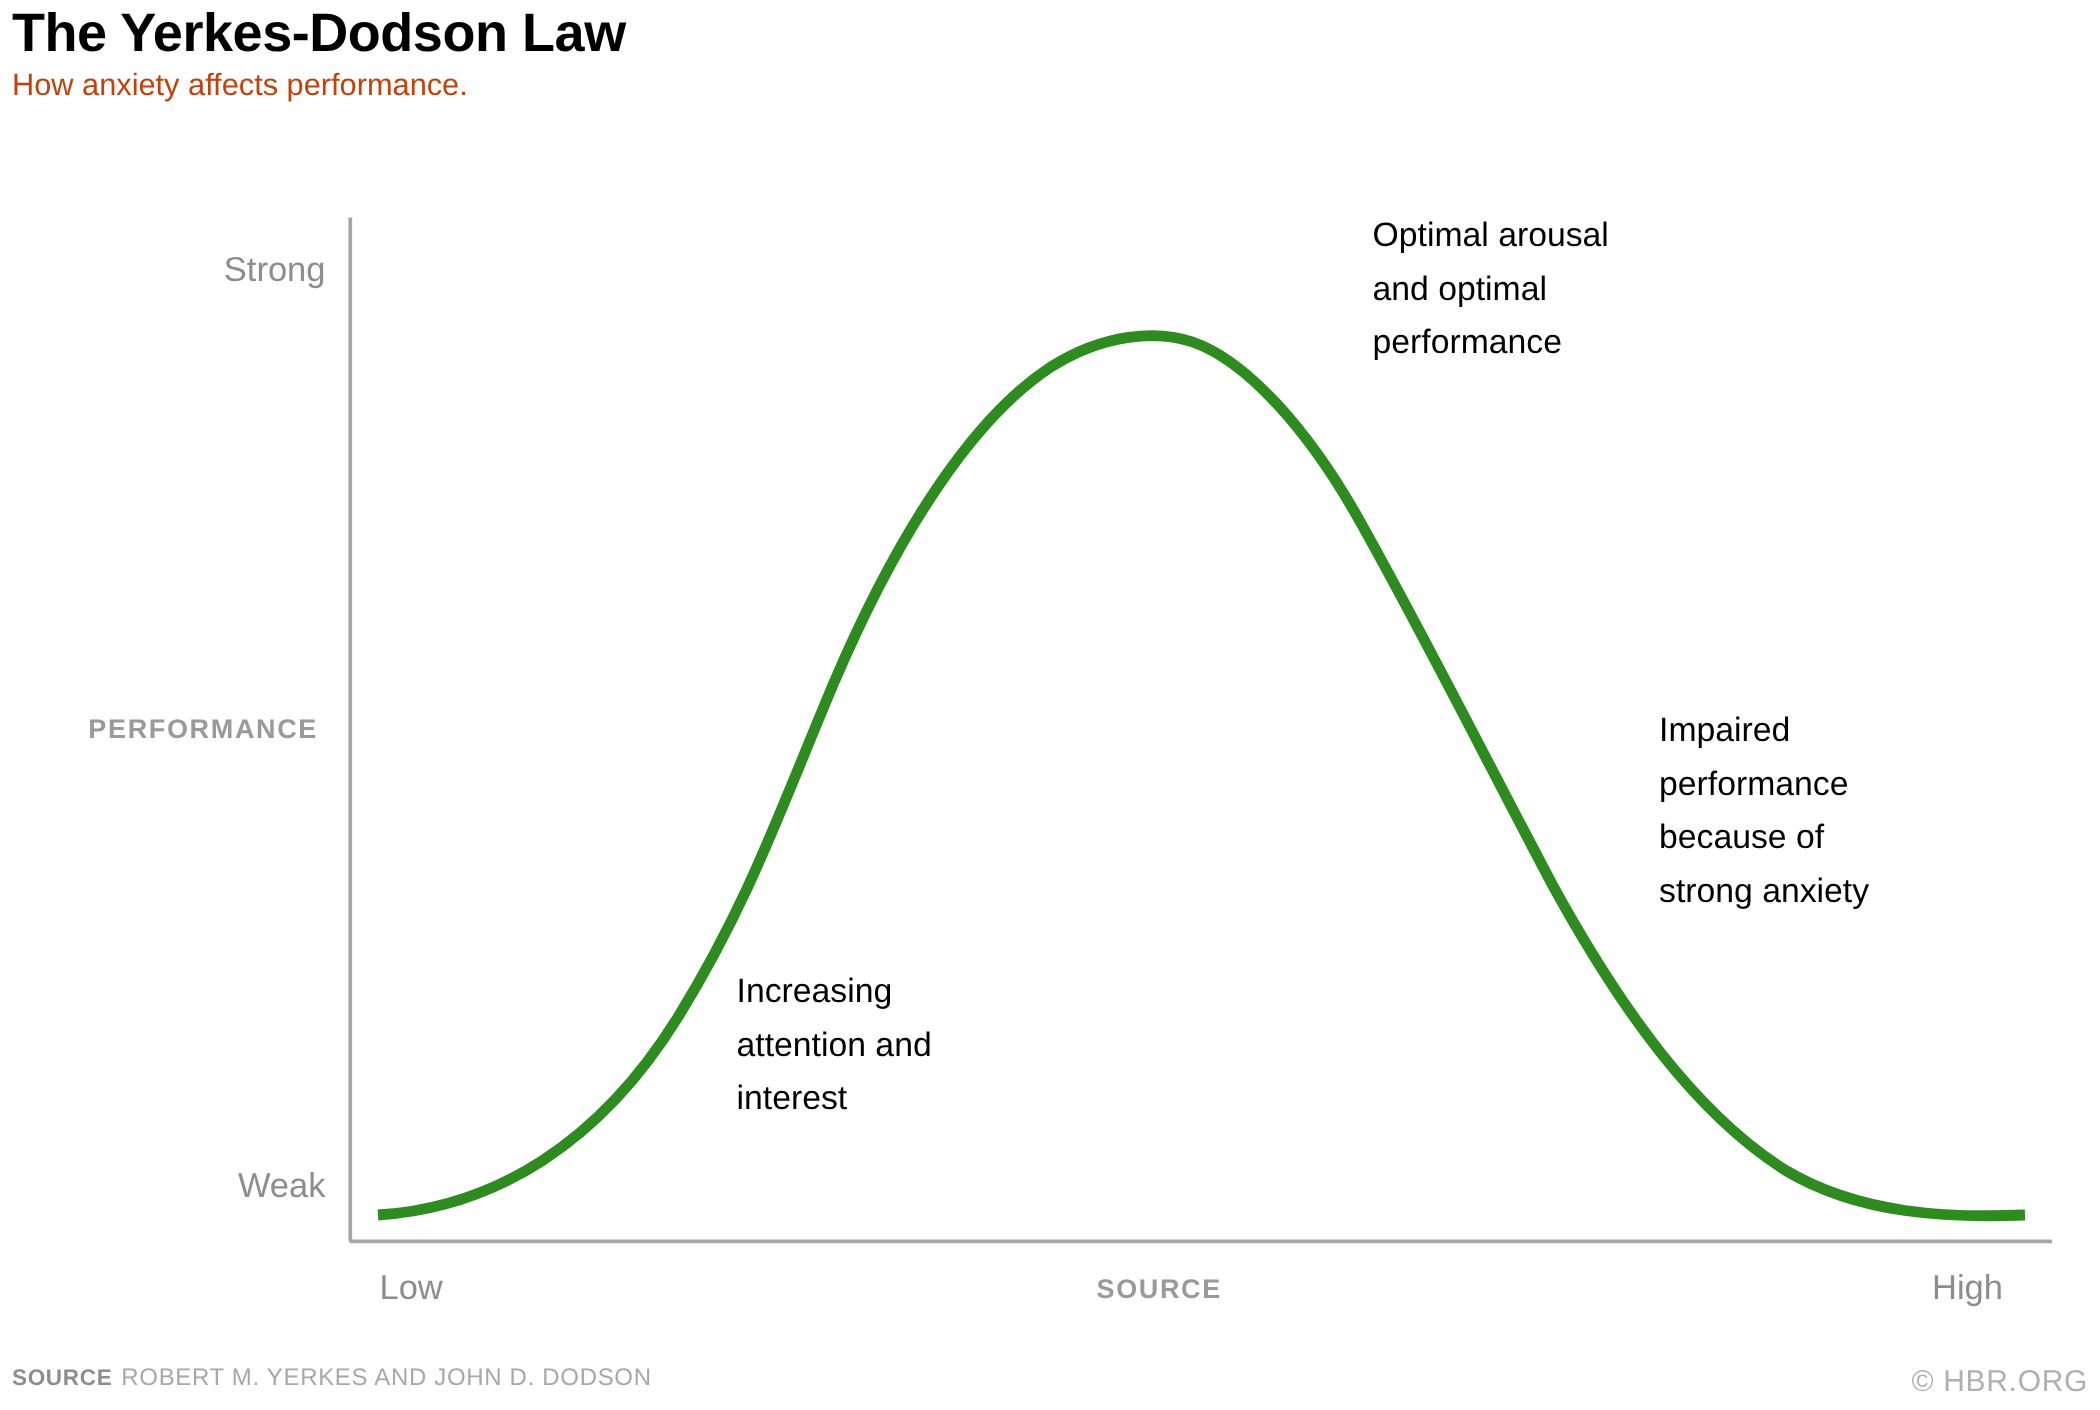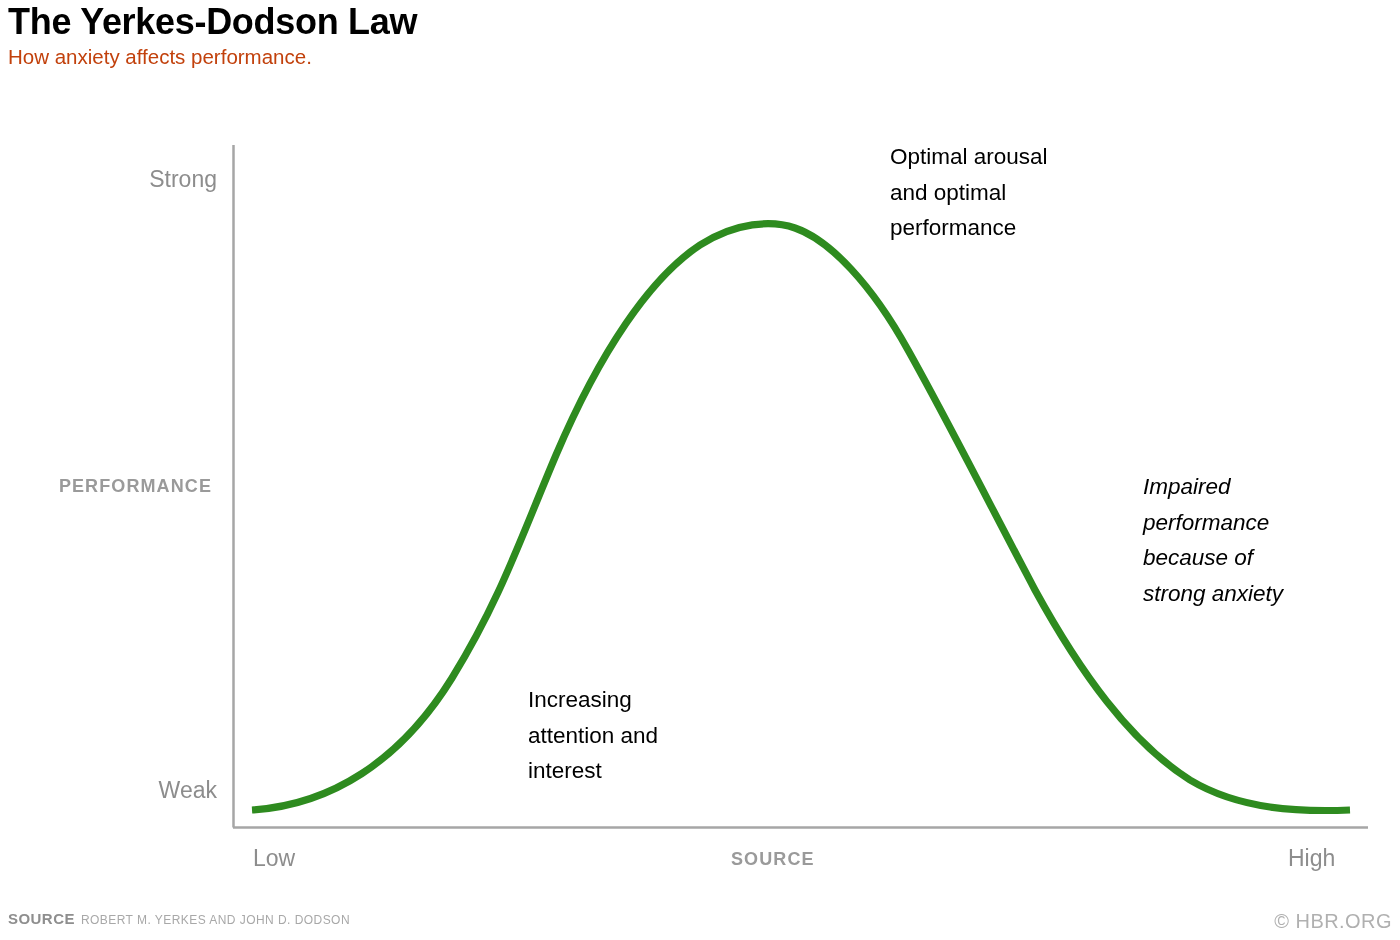--- a/index.html
+++ b/index.html
@@ -102,32 +102,30 @@
 
   
   .annotation {
     position: absolute;
     color: #000000;
     font-size: 22.5px;
     line-height: 35.5px;
     white-space: pre-line;
   }
   #annotation-optimal {
-    left: 890px;
+    left: 915px;
     top: 139px;
   }
   #annotation-impaired {
-    left: 1143px;
+    left: 1106px;
     top: 469px;
-    font-style: italic;
   }
   #annotation-increasing {
     left: 491px;
-    top: 682px;
-    margin-left: 37px;
+    top: 643px;
   }
 
   
   #footer {
     position: absolute;
     left: 8px;
     top: 910px;
     width: 1384px;
     height: 24px;
   }
@@ -137,21 +135,21 @@
     top: 0;
     white-space: nowrap;
   }
   #source-key {
     font-size: 15px;
     font-weight: bold;
     color: #8e8e8e;
     letter-spacing: 0.45px;
   }
   #source-value {
-    font-size: 12px;
+    font-size: 16px;
     font-weight: normal;
     color: #a8a8a8;
     letter-spacing: 0.45px;
     margin-left: 6px;
   }
   #copyright {
     position: absolute;
     right: 0;
     top: 0;
     font-size: 20px;

